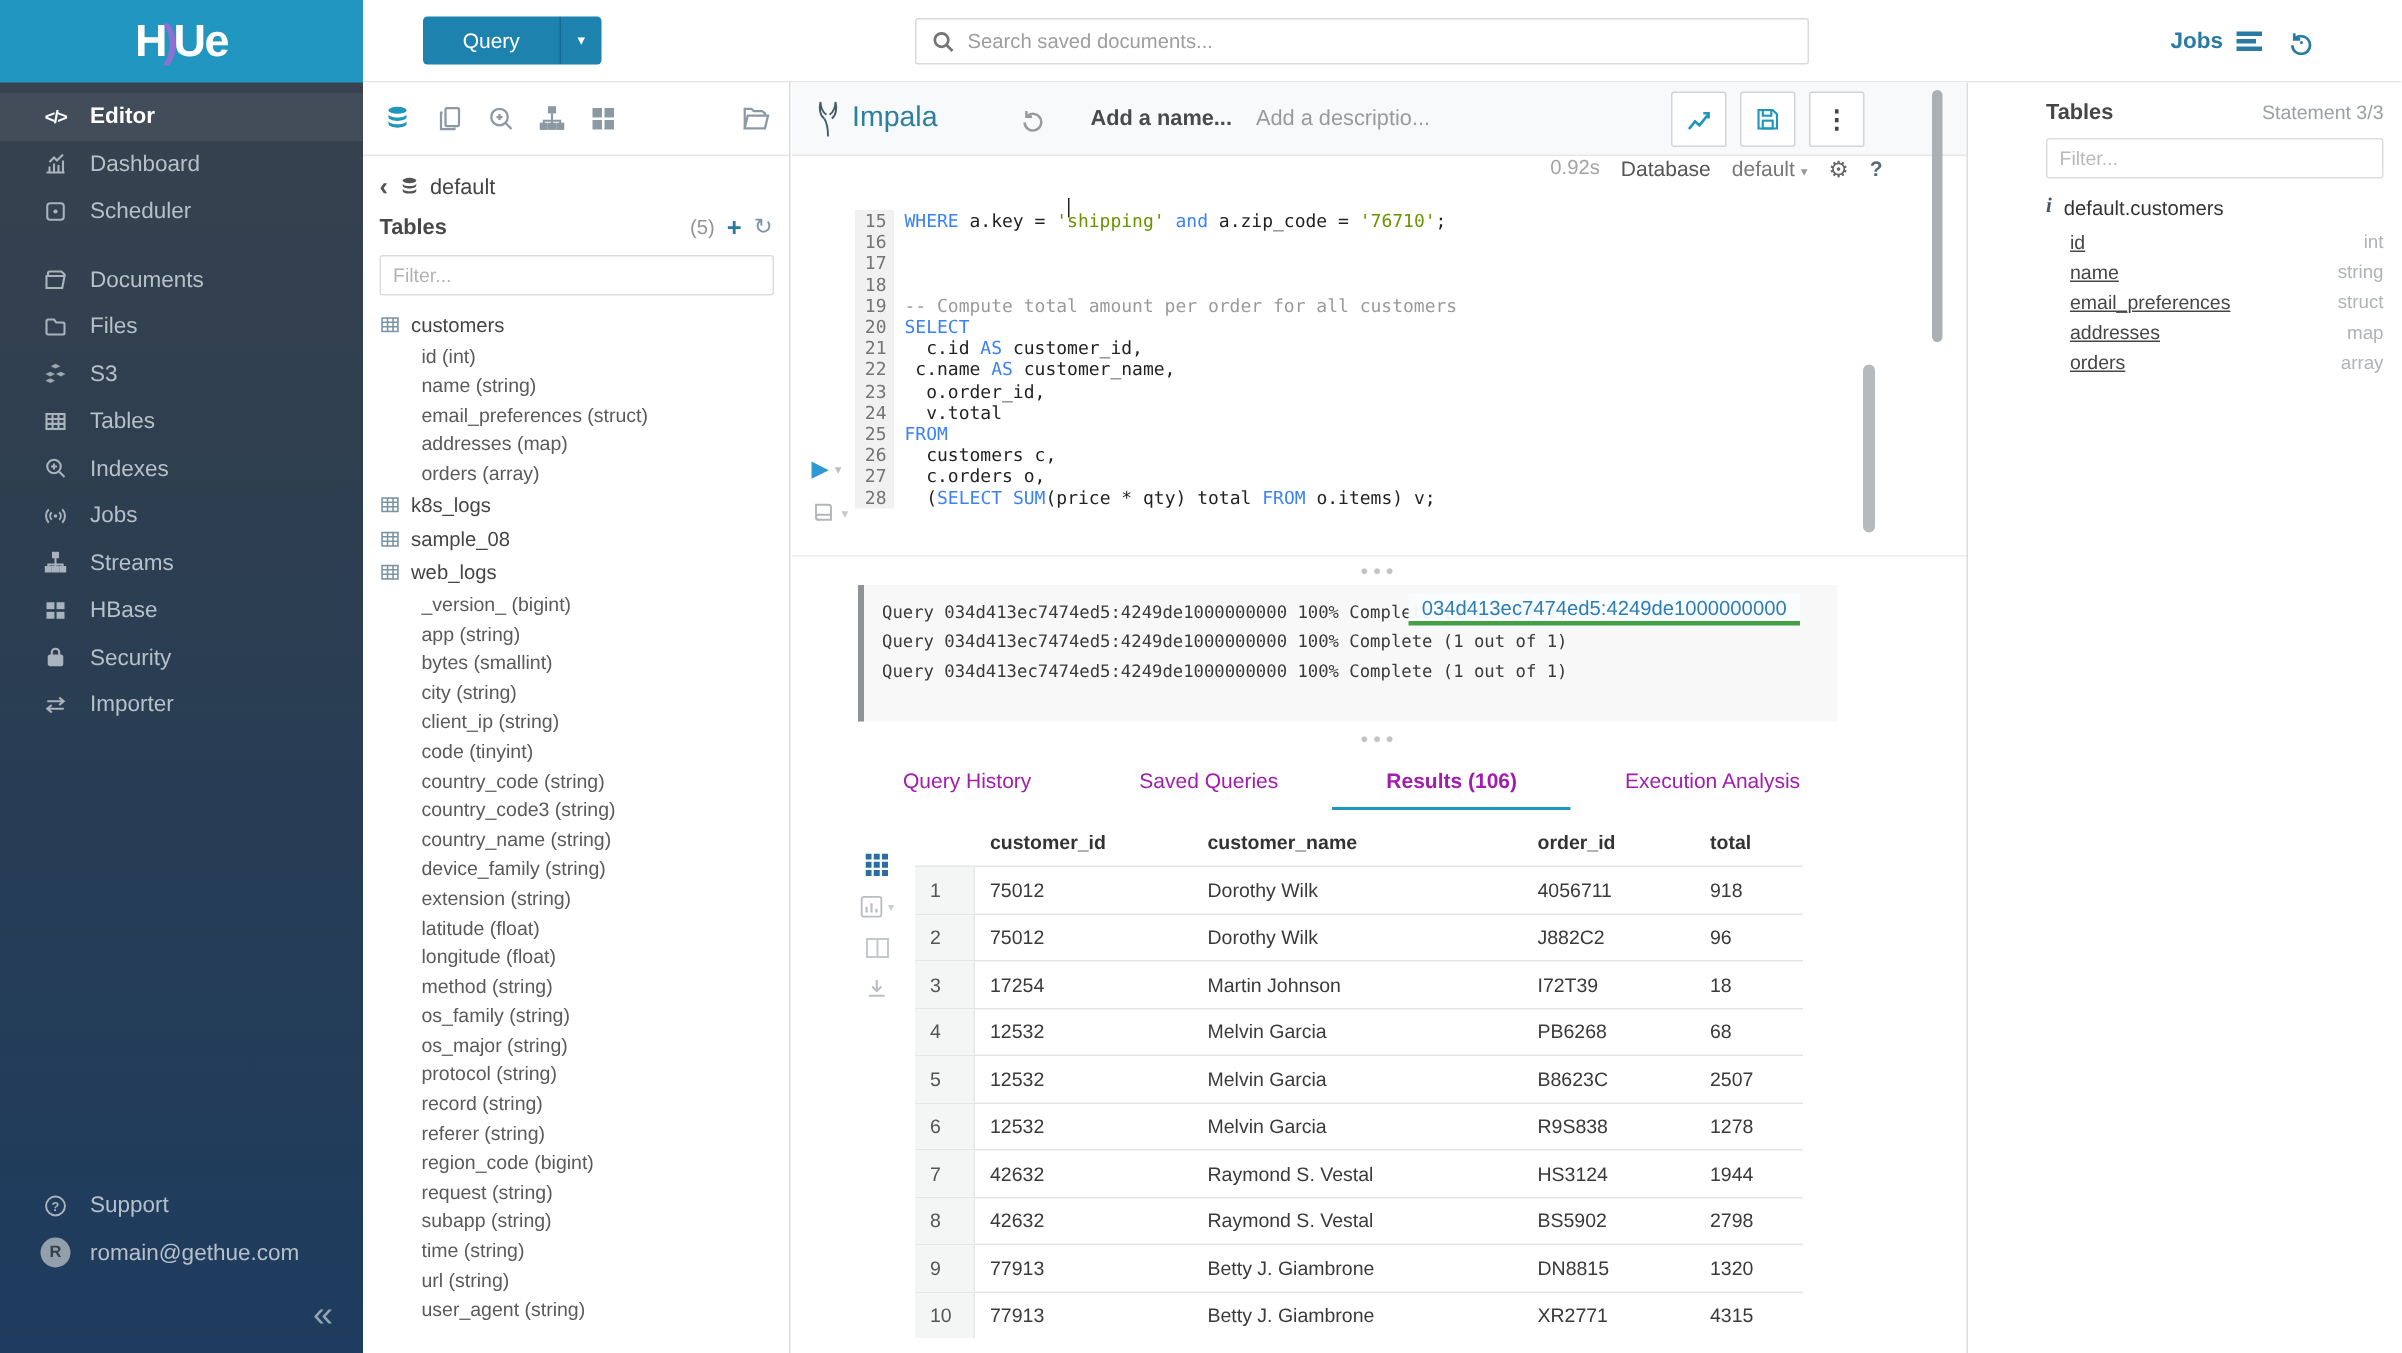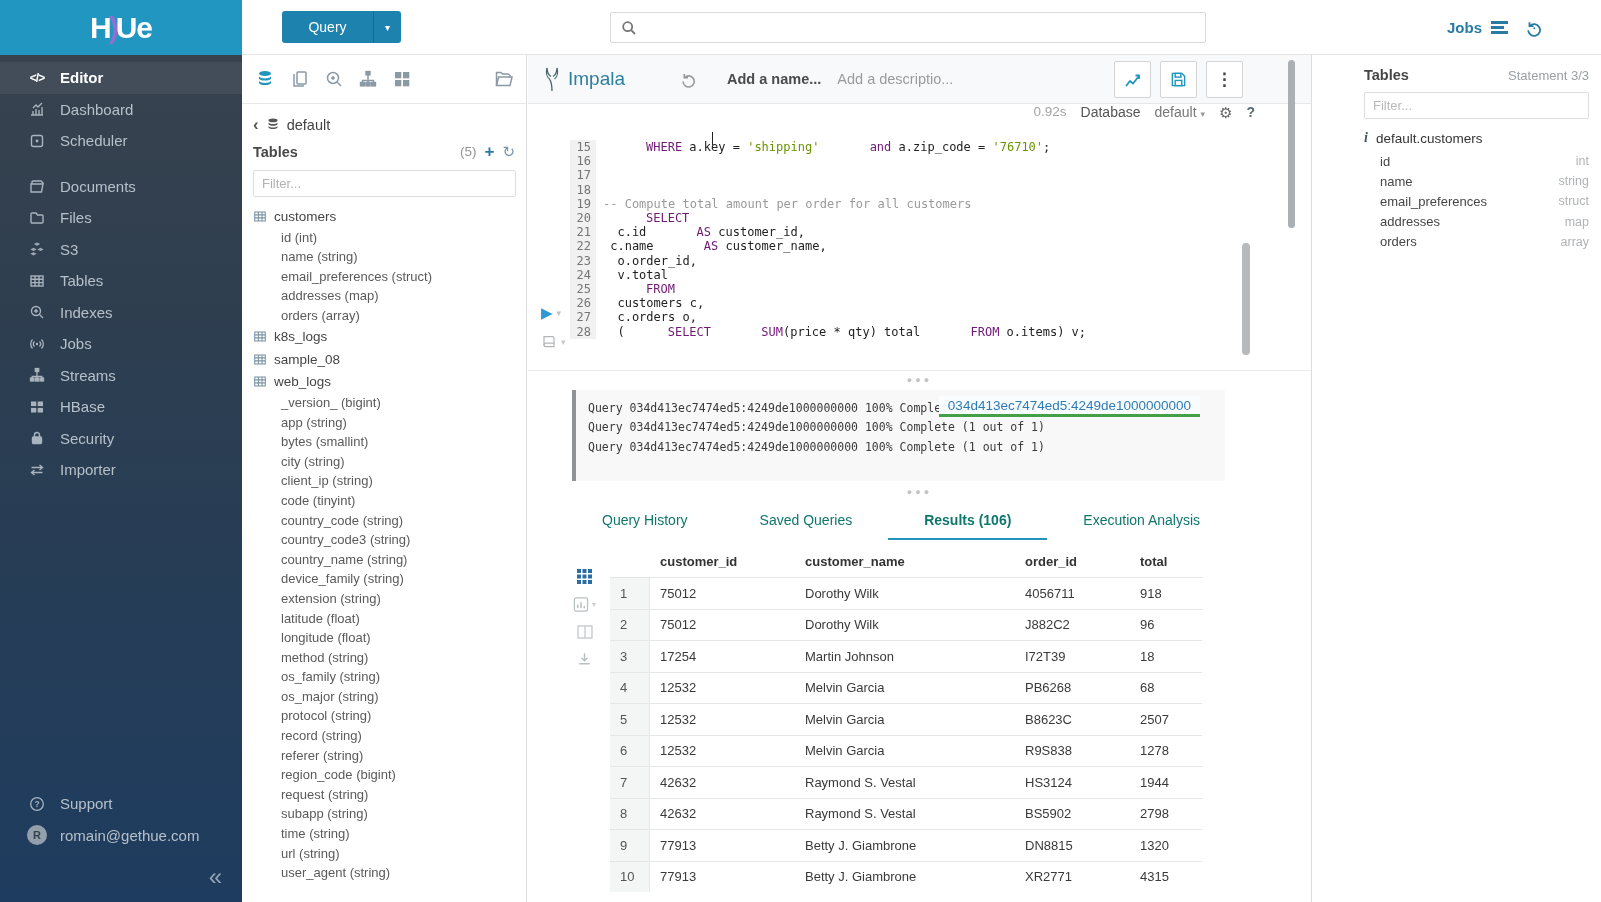--- a/index.html
+++ b/index.html
@@ -83,21 +83,21 @@
   .db-value { color:#777; font-size:14px; cursor:pointer; }
   .db-value .car { font-size:9px; color:#999; }
   .gear { color:#666; font-size:15px; cursor:pointer; }
   .help { color:#5a6a72; font-size:14px; font-weight:bold; cursor:pointer; }
 
   .code-area { position:absolute; left:42px; top:85px; display:flex; font-family:"DejaVu Sans Mono",monospace;
     font-size:12px; line-height:14.2px; }
   .gutter { width:26px; background:#f1f1f1; color:#757575; text-align:right; padding-right:5px; }
   .codecol { padding-left:7px; }
   .code-line { white-space:pre; color:#222; min-height:14.2px; }
-  .tok-kw { color:#701a75;margin-left:43px; }
+  .tok-kw { color:#3b82f6; }
   .tok-str { color:#6a9300; }
   .tok-cmt { color:#9a9a9a; }
   .caret { position:absolute; left:184px; top:77px; width:1px; height:13px; background:#222; }
 
   .play-btn { position:absolute; left:13px; top:250px; display:flex; align-items:center; gap:4px; cursor:pointer; }
   .play-btn .tri { color:#2d9ad3; font-size:15px; line-height:1; }
   .play-btn .car { color:#c0c0c0; font-size:9px; }
   .book-btn { position:absolute; left:13px; top:279px; display:flex; align-items:center; gap:4px; color:#b3b6b8; cursor:pointer; }
   .book-btn .car { color:#c9c9c9; font-size:9px; }
   .ed-scroll { position:absolute; left:714px; top:188px; width:8px; height:112px; background:#b6babd; border-radius:4px; }
@@ -106,21 +106,21 @@
 
   .log-panel { position:absolute; left:44px; top:335px; width:653px; height:91px; background:#f8f8f8;
     border-left:4px solid #8f9396; padding:9px 0 0 12px; font-family:"DejaVu Sans Mono",monospace;
     font-size:11.5px; color:#3a3a3a; }
   .log-panel div { line-height:19.3px; white-space:pre; }
   .tooltip { position:absolute; left:411px; top:341px; width:261px; height:21px; background:rgba(249,253,255,.95);
     border-bottom:3px solid #43a047; color:#2e7cb5; font-size:13.5px; display:flex; align-items:center;
     justify-content:center; z-index:5; }
 
   .tabs { position:absolute; left:0; top:448px; width:783px; display:flex; padding-left:38px; }
-  .tab { padding:9px 36px 10px 36px; font-size:14px; color:#0f766e; cursor:pointer; border-bottom:2px solid transparent; }
+  .tab { padding:9px 36px 10px 36px; font-size:14px; color:#a21caf; cursor:pointer; border-bottom:2px solid transparent; }
   .tab.active { border-bottom:2px solid #2096bd;font-weight:bold; }
 
   .results { position:absolute; left:0; top:490px; width:783px; }
   .mini-tools { position:absolute; left:45px; top:24px; display:flex; flex-direction:column; gap:13px; align-items:center; }
   .mt { cursor:pointer; display:flex; align-items:center; gap:3px; }
   .mt .car { color:#c9cdd0; font-size:8px; }
   .rtable { position:absolute; left:82px; top:0; width:592px; font-size:13px; }
   .rhead { display:flex; height:32px; align-items:center; font-weight:bold; color:#333; }
   .rrow { display:flex; height:31.5px; align-items:center; border-top:1px solid #e6e6e6; color:#3a3a3a; }
   .cell { padding-left:10px; height:100%; display:flex; align-items:center; }
@@ -140,21 +140,21 @@
   .ra-head { display:flex; align-items:baseline; }
   .ra-head .t { font-weight:bold; font-size:14.5px; color:#464646; flex:1; }
   .ra-head .s { font-size:13px; color:#9aa0a3; }
   .ra-filter { margin-top:9px; width:100%; height:27px; border:1px solid #ddd; border-radius:2px; font-size:13px;
     padding:0 8px; color:#444; outline:none; font-family:"Liberation Sans",sans-serif; }
   .ra-filter::placeholder { color:#b9b9b9; }
   .ra-table { margin-top:11px; display:flex; align-items:center; gap:8px; font-size:13.5px; color:#333; cursor:pointer; }
   .ra-table .i-ic { font-family:"Liberation Serif",serif; font-style:italic; font-weight:bold; color:#456; font-size:14px; }
   .ra-cols { margin:5px 0 0 16px; }
   .ra-col { height:20.2px; display:flex; align-items:center; font-size:13px; color:#464646; }
-  .ra-col .cname { flex:1; }
+  .ra-col .cname { flex:1;text-decoration:underline; }
   .ra-col .ctype { color:#b0b3b5; font-size:12.5px; }
 </style>
 </head>
 <body>
 
 <div class="app">
 
   <div class="sidebar">
     <div class="logo">
       <span>H</span>
@@ -301,20 +301,21 @@
   <div class="topbar">
     <div class="btn-query">
       <span class="qmain">Query</span>
       <span class="qcaret">▾</span>
     </div>
     <div class="search-box">
       <svg width="16" height="16" viewBox="0 0 16 16" fill="none" stroke="#757575" stroke-width="1.8">
           <circle cx="6.7" cy="6.7" r="4.5"></circle>
           <path d="M10.2 10.2L14 14"></path>
         </svg>
+      <input placeholder="Search saved documents..." style="">
     </div>
     <div class="top-right">
       <span class="jobs-link">
         <span>Jobs</span>
         <svg width="19" height="15" viewBox="0 0 19 15" fill="#2a7ba3">
             <rect x="1" y="1" width="17" height="3"></rect>
             <rect x="1" y="6" width="13" height="3"></rect>
             <rect x="1" y="11" width="17" height="3"></rect>
           </svg>
       </span>

